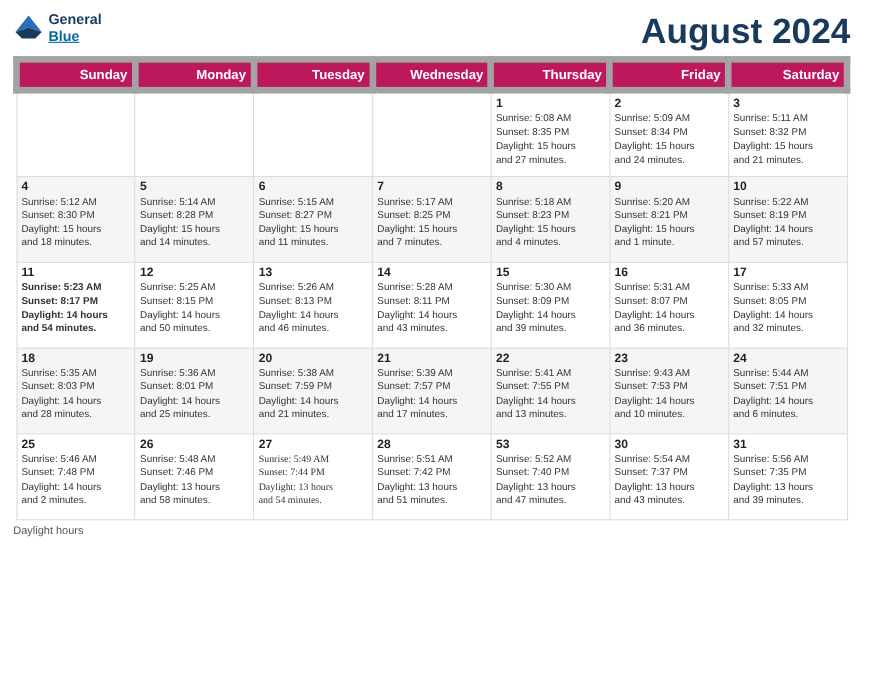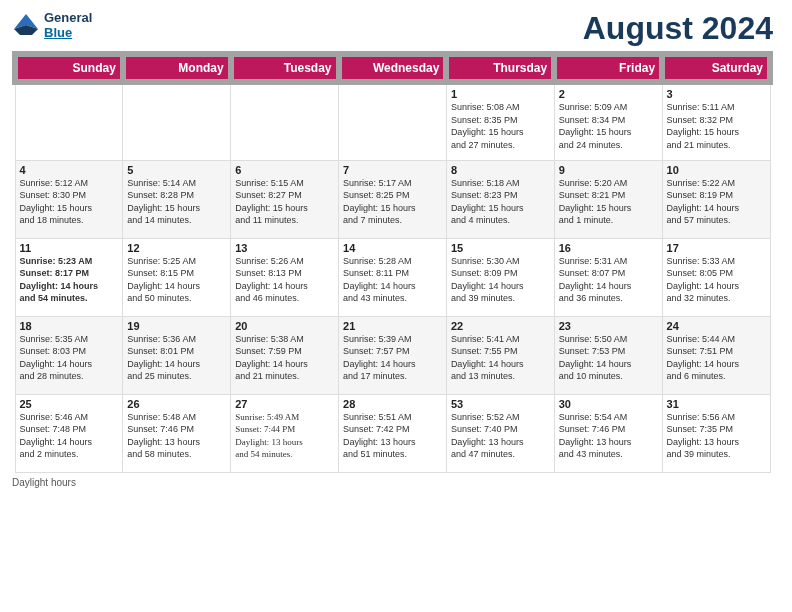--- a/index.html
+++ b/index.html
@@ -283,21 +283,21 @@
           </td>
           <td>
             <span class="day-num">22</span>
             <div class="day-info" style="white-space: pre-line;">Sunrise: 5:41 AM
 Sunset: 7:55 PM
 Daylight: 14 hours
 and 13 minutes.</div>
           </td>
           <td>
             <span class="day-num">23</span>
-            <div class="day-info" style="white-space: pre-line;">Sunrise: 5:50 AM
+            <div class="day-info" style="white-space: pre-line;">Sunrise: 9:43 AM
 Sunset: 7:53 PM
 Daylight: 14 hours
 and 10 minutes.</div>
           </td>
           <td>
             <span class="day-num">24</span>
             <div class="day-info" style="white-space: pre-line;">Sunrise: 5:44 AM
 Sunset: 7:51 PM
 Daylight: 14 hours
 and 6 minutes.</div>
@@ -335,21 +335,21 @@
           <td>
             <span class="day-num">53</span>
             <div class="day-info" style="white-space: pre-line;">Sunrise: 5:52 AM
 Sunset: 7:40 PM
 Daylight: 13 hours
 and 47 minutes.</div>
           </td>
           <td>
             <span class="day-num">30</span>
             <div class="day-info" style="white-space: pre-line;">Sunrise: 5:54 AM
-Sunset: 7:46 PM
+Sunset: 7:37 PM
 Daylight: 13 hours
 and 43 minutes.</div>
           </td>
           <td>
             <span class="day-num">31</span>
             <div class="day-info" style="white-space: pre-line;">Sunrise: 5:56 AM
 Sunset: 7:35 PM
 Daylight: 13 hours
 and 39 minutes.</div>
           </td>

